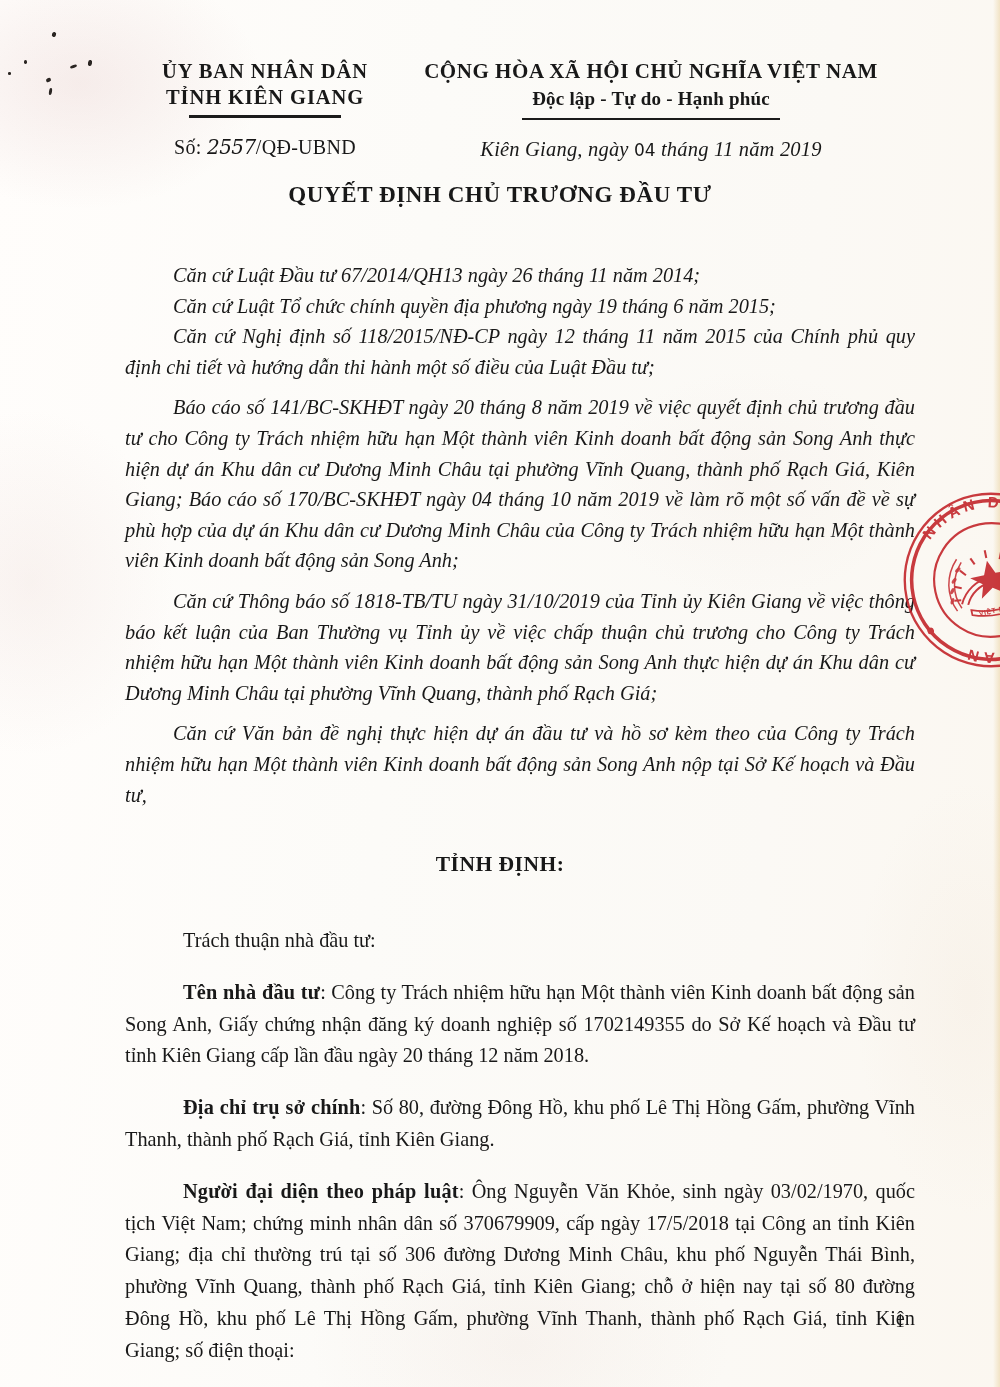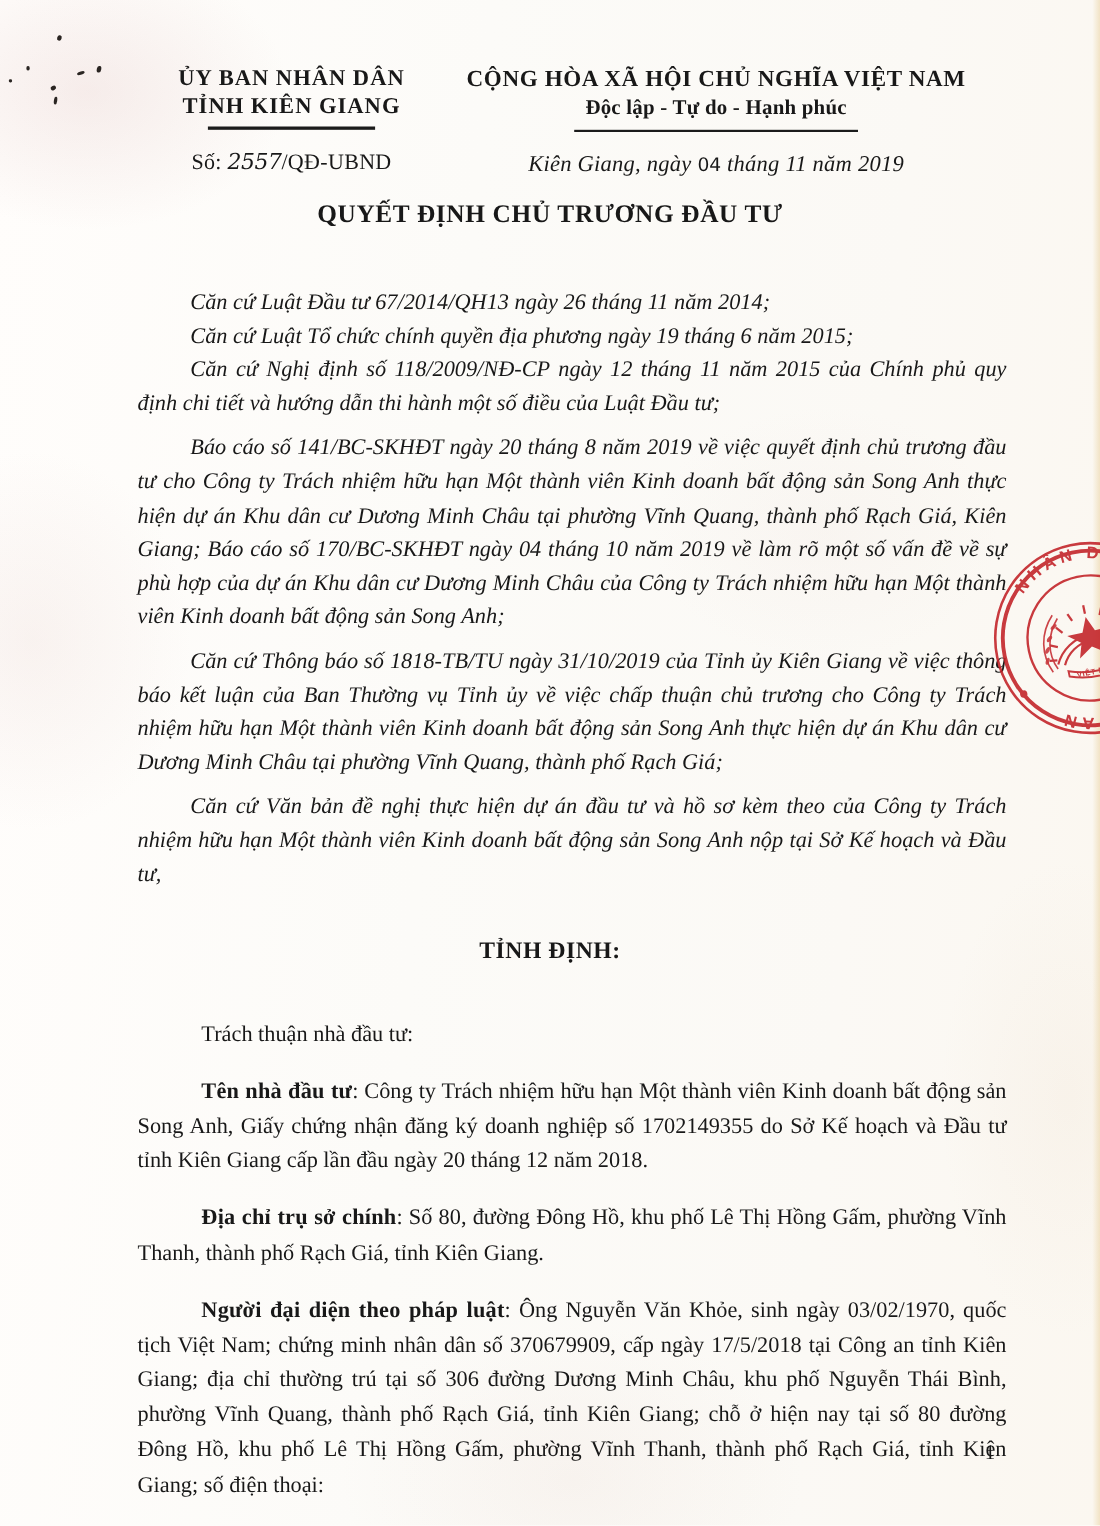--- a/index.html
+++ b/index.html
@@ -248,21 +248,21 @@
           <span>tháng 11 năm 2019</span>
         </div>
       </div>
     </div>
 
     <div class="doc-title">QUYẾT ĐỊNH CHỦ TRƯƠNG ĐẦU TƯ</div>
 
     <div class="preamble">
       <p>Căn cứ Luật Đầu tư 67/2014/QH13 ngày 26 tháng 11 năm 2014;</p>
       <p>Căn cứ Luật Tổ chức chính quyền địa phương ngày 19 tháng 6 năm 2015;</p>
-      <p>Căn cứ Nghị định số 118/2009/NĐ-CP ngày 12 tháng 11 năm 2015 của Chính phủ quy định chi tiết và hướng dẫn thi hành một số điều của Luật Đầu tư;</p>
+      <p>Căn cứ Nghị định số 118/2015/NĐ-CP ngày 12 tháng 11 năm 2015 của Chính phủ quy định chi tiết và hướng dẫn thi hành một số điều của Luật Đầu tư;</p>
       <p class="gap">Báo cáo số 141/BC-SKHĐT ngày 20 tháng 8 năm 2019 về việc quyết định chủ trương đầu tư cho Công ty Trách nhiệm hữu hạn Một thành viên Kinh doanh bất động sản Song Anh thực hiện dự án Khu dân cư Dương Minh Châu tại phường Vĩnh Quang, thành phố Rạch Giá, Kiên Giang; Báo cáo số 170/BC-SKHĐT ngày 04 tháng 10 năm 2019 về làm rõ một số vấn đề về sự phù hợp của dự án Khu dân cư Dương Minh Châu  của Công ty Trách nhiệm hữu hạn Một thành viên Kinh doanh bất động sản Song Anh;</p>
       <p class="gap">Căn cứ Thông báo số 1818-TB/TU ngày 31/10/2019 của Tỉnh ủy Kiên Giang về việc thông báo kết luận của Ban Thường vụ Tỉnh ủy về việc chấp thuận chủ trương cho Công ty Trách nhiệm hữu hạn Một thành viên Kinh doanh bất động sản Song Anh thực hiện dự án Khu dân cư Dương Minh Châu tại phường Vĩnh Quang, thành phố Rạch Giá;</p>
       <p class="gap">Căn cứ Văn bản đề nghị thực hiện dự án đầu tư và hồ sơ kèm theo của Công ty Trách nhiệm hữu hạn Một thành viên Kinh doanh bất động sản Song Anh nộp tại Sở Kế hoạch và Đầu tư,</p>
     </div>
 
     <div class="decide-heading">TỈNH ĐỊNH:</div>
 
     <div class="lower-body">
       <p>Trách thuận nhà đầu tư:</p>
       <p class="spaced"><b>Tên nhà đầu tư</b><span>: Công ty Trách nhiệm hữu hạn Một thành viên Kinh doanh bất động sản Song Anh, Giấy chứng nhận đăng ký doanh nghiệp số 1702149355 do Sở Kế hoạch và Đầu tư tỉnh Kiên Giang cấp lần đầu ngày 20 tháng 12 năm 2018.</span></p>

